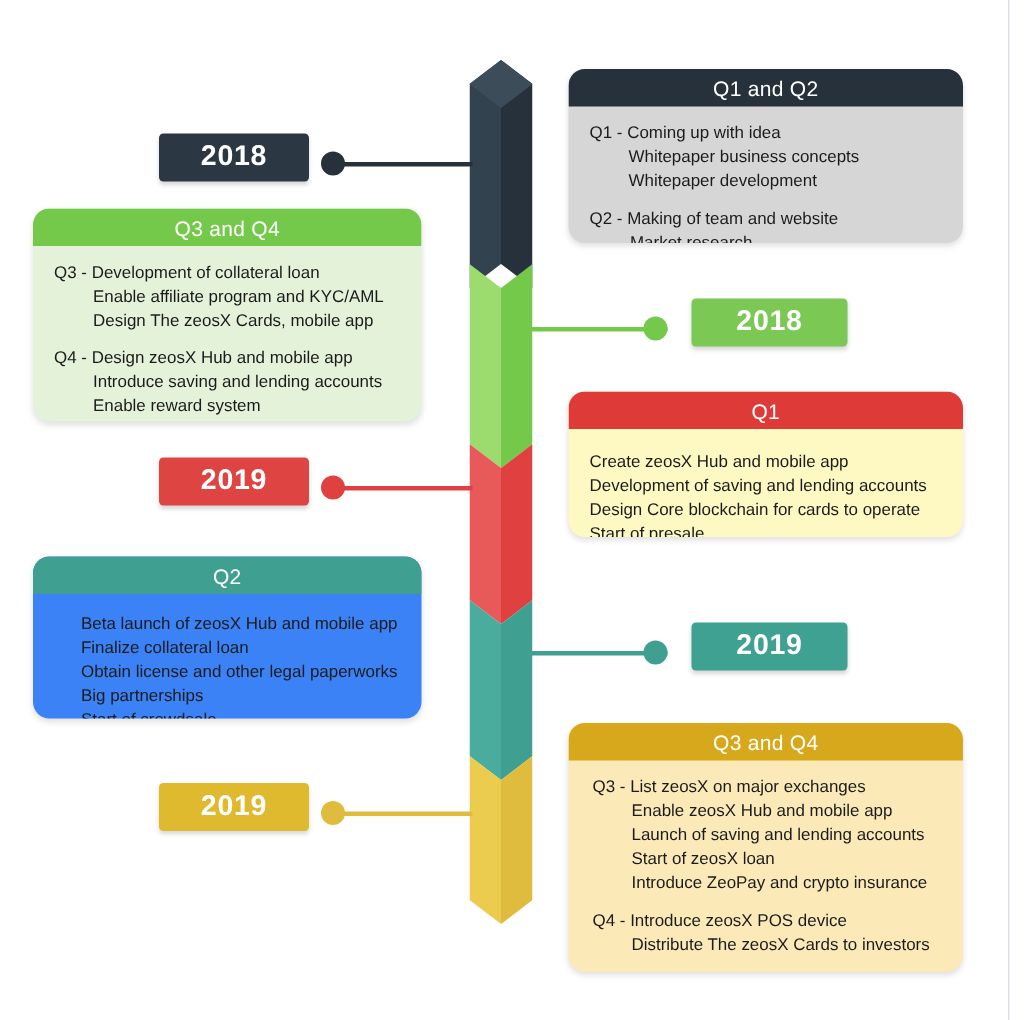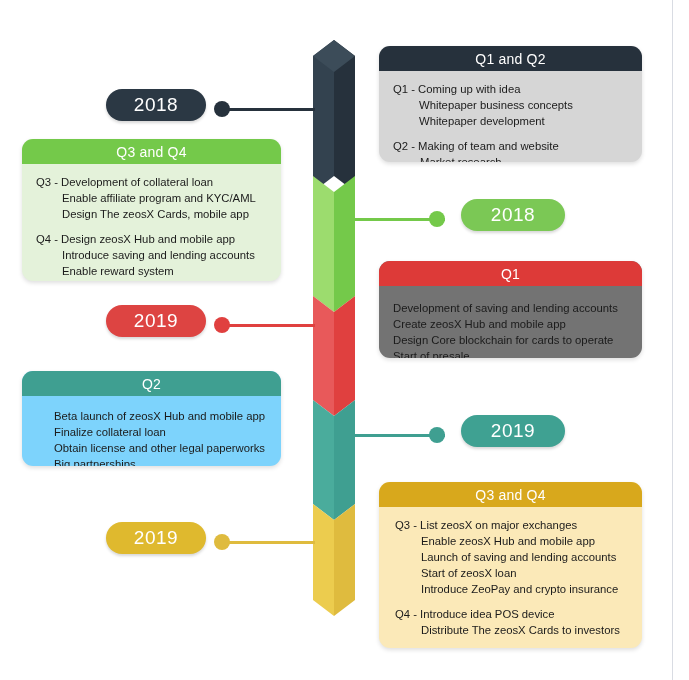--- a/index.html
+++ b/index.html
@@ -22,26 +22,27 @@
   .column{position:absolute;left:313px;top:40px;width:42px;height:576px;}
   .col-svg{display:block;}
 
   
   .conn-line{position:absolute;height:3px;}
   .conn-dot{position:absolute;width:16px;height:16px;border-radius:50%;}
 
   
   .pill{
     position:absolute;
-    border-radius:16px;
+    border-radius:3px;
     color:#ffffff;
     font-size:19px;
     letter-spacing:.5px;
     display:flex;align-items:center;justify-content:center;
     box-shadow:0 2px 3px rgba(0,0,0,.16);
+    font-weight:bold;
   }
 
   
   .card{
     position:absolute;
     border-radius:11px;
     overflow:hidden;
     box-shadow:0 2px 4px rgba(0,0,0,.13);
   }
   .card-head{
@@ -155,35 +156,35 @@
       </div>
       <div class="grp">
         <div class="ln">Q4 - Design zeosX Hub and mobile app</div>
         <div class="ln ind">Introduce saving and lending accounts</div>
         <div class="ln ind">Enable reward system</div>
         <div class="ln ind">Start of private-presale</div>
       </div>
     </div>
   </div>
 
-  <div class="card" style="left:379px;top:261px;width:263px;height:97px;background:#737373;">
+  <div class="card" style="left:379px;top:261px;width:263px;height:97px;background:#fef9c3;">
     <div class="card-head" style="background:#dd3a38;">
       <span>Q1</span>
     </div>
     <div class="card-body" style="padding-top:14px;">
       <div class="grp">
+        <div class="ln">Create zeosX Hub and mobile app</div>
         <div class="ln">Development of saving and lending accounts</div>
-        <div class="ln">Create zeosX Hub and mobile app</div>
         <div class="ln">Design Core blockchain for cards to operate</div>
         <div class="ln">Start of presale</div>
       </div>
     </div>
   </div>
 
-  <div class="card" style="left:22px;top:371px;width:259px;height:95px;background:#7dd3fc;">
+  <div class="card" style="left:22px;top:371px;width:259px;height:108px;background:#3b82f6;">
     <div class="card-head" style="background:#3f9f91;">
       <span>Q2</span>
     </div>
     <div class="card-body" style="padding-top:12px;padding-left:32px;">
       <div class="grp">
         <div class="ln">Beta launch of zeosX Hub and mobile app</div>
         <div class="ln">Finalize collateral loan</div>
         <div class="ln">Obtain license and other legal paperworks</div>
         <div class="ln">Big partnerships</div>
         <div class="ln">Start of crowdsale</div>
@@ -197,20 +198,20 @@
     </div>
     <div class="card-body" style="padding-left:16px;">
       <div class="grp">
         <div class="ln">Q3 - List zeosX on major exchanges</div>
         <div class="ln ind">Enable zeosX Hub and mobile app</div>
         <div class="ln ind">Launch of saving and lending accounts</div>
         <div class="ln ind">Start of zeosX loan</div>
         <div class="ln ind">Introduce ZeoPay and crypto insurance</div>
       </div>
       <div class="grp">
-        <div class="ln">Q4 -  Introduce idea POS device</div>
+        <div class="ln">Q4 -  Introduce zeosX POS device</div>
         <div class="ln ind">Distribute The zeosX Cards to investors</div>
 
       </div>
     </div>
   </div>
 
 </div>
 
 </body></html>

